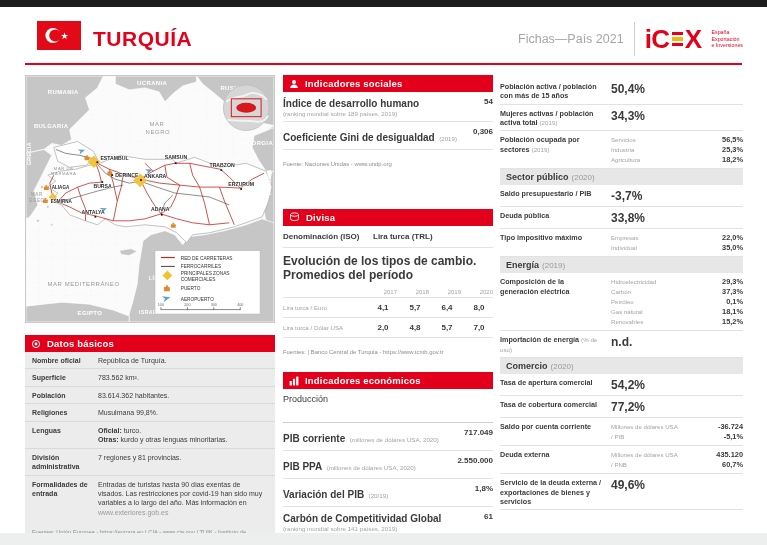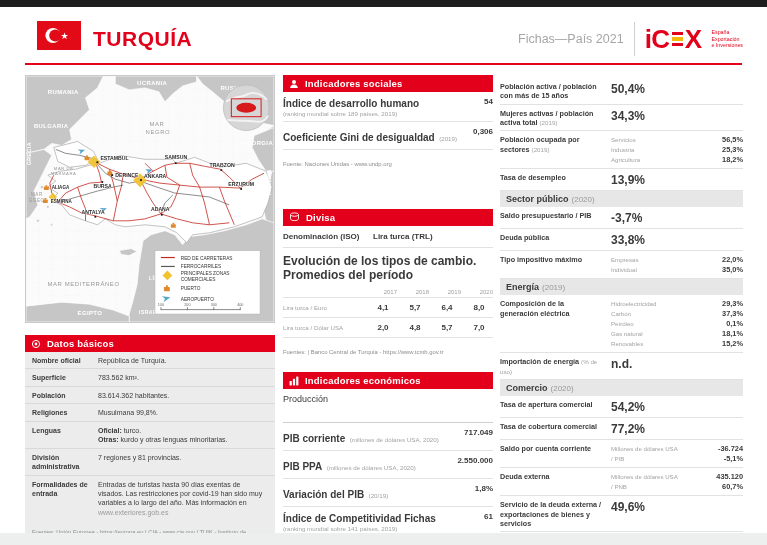--- a/index.html
+++ b/index.html
@@ -439,21 +439,21 @@
       <div class="mrow">
         <div class="z1"><span class="lbl">PIB PPA</span> <span class="note">(millones de dólares USA, 2020)</span></div>
         <div class="mv">2.550.000</div>
       </div>
       <div class="mrow">
         <div class="z1"><span class="lbl">Variación del PIB</span> <span class="note">(20/19)</span></div>
         <div class="mv">1,8%</div>
       </div>
       <div class="mrow">
         <div class="z1">
-          <div class="lbl">Índice de Competitividad Fichas</div>
+          <div class="lbl">Carbón de Competitividad Global</div>
           <div class="note">(ranking mundial sobre 141 países, 2019)</div>
         </div>
         <div class="mv">61</div>
       </div>
       <div class="mrow">
         <div class="z1">
           <div class="lbl">Renta per cápita en PPA</div>
           <div class="note">(precios corrientes, dólares USA, 2020)</div>
         </div>
         <div class="mv">30.250</div>
@@ -491,25 +491,20 @@
         <div class="rm gray">
           <div>Servicios</div>
           <div>Industria</div>
           <div>Agricultura</div>
         </div>
         <div class="rr">
           <div>56,5%</div>
           <div>25,3%</div>
           <div>18,2%</div>
         </div>
-      </div>
-      <div class="rrow">
-        <div class="rl">Tasa de desempleo</div>
-        <div class="rm">13,9%</div>
-          <div class="rr"></div>
       </div>
     </div>
 
     <div class="sec mt10">
       <div class="gbar">
         <span><span>Sector público</span><span class="yr">(2020)</span></span>
       </div>
       <div class="rrow">
         <div class="rl">Saldo presupuestario / PIB</div>
         <div class="rm">-3,7%</div>

